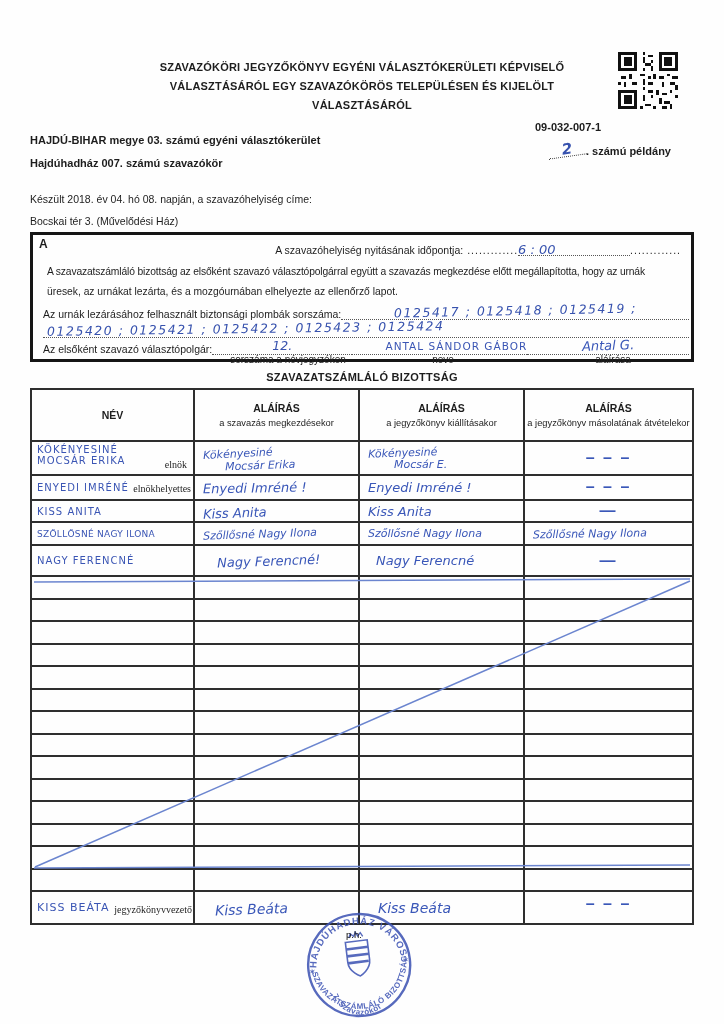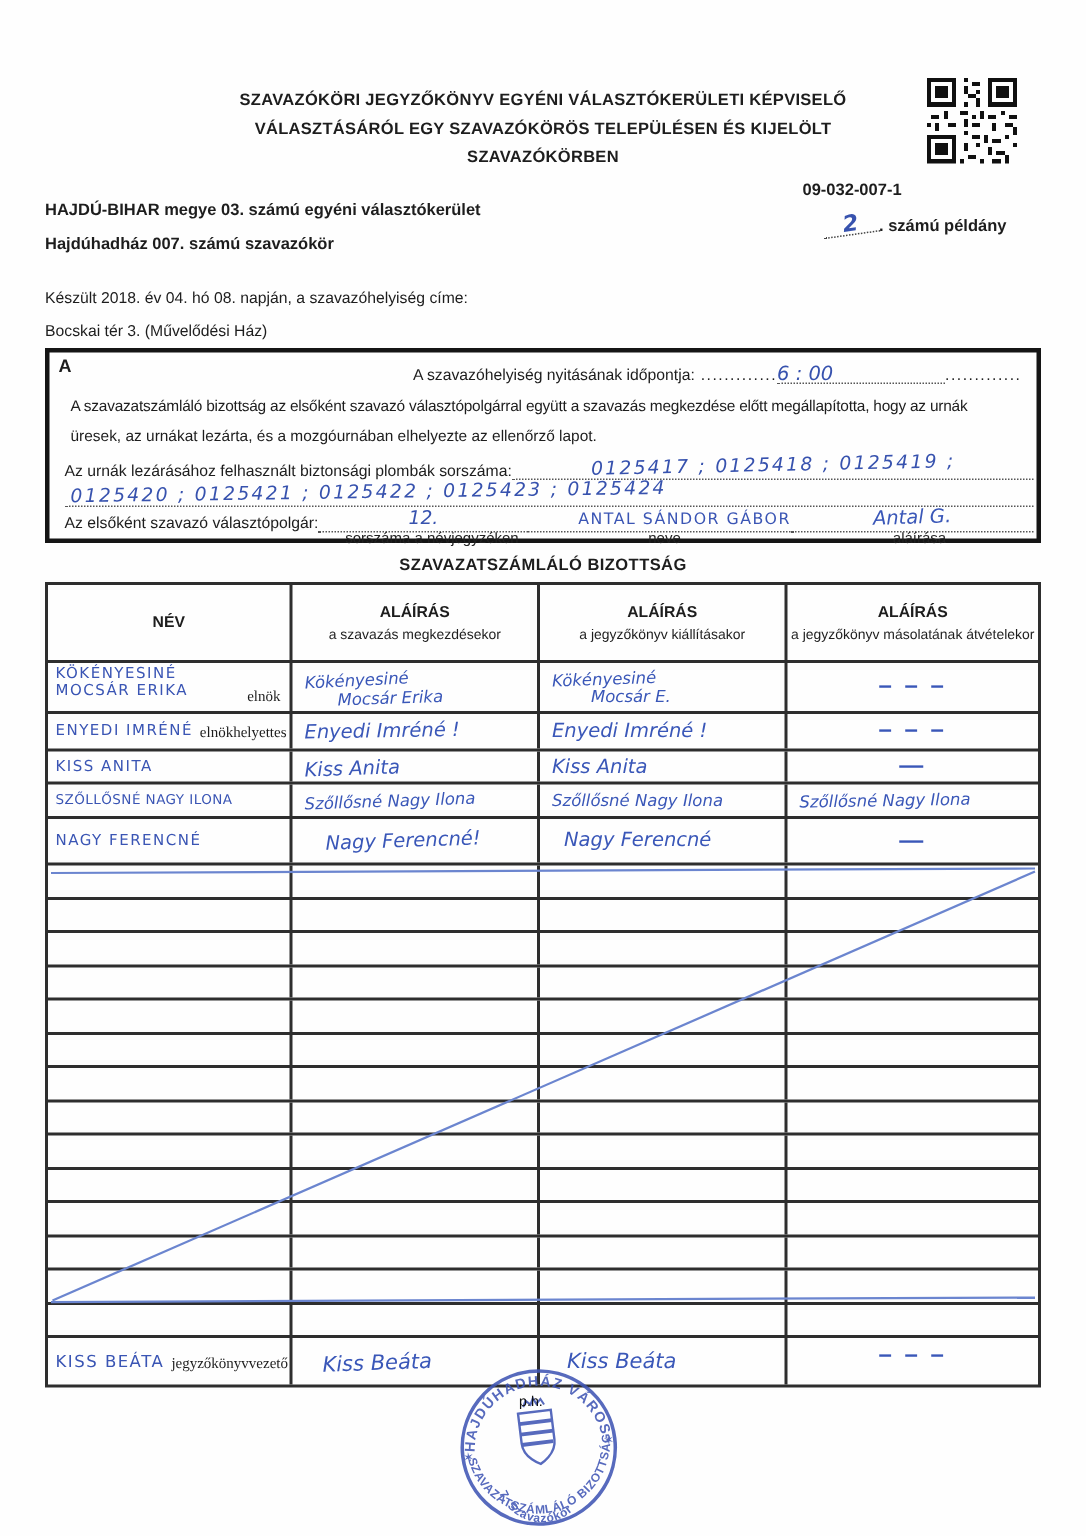--- a/index.html
+++ b/index.html
@@ -53,21 +53,21 @@
   .ph{left:346px;top:929px;font-size:9.5px;color:#111;z-index:3;}
 </style>
 </head>
 <body>
 
 <div class="page">
 
   <div class="abs title">
     <div>SZAVAZÓKÖRI JEGYZŐKÖNYV EGYÉNI VÁLASZTÓKERÜLETI KÉPVISELŐ</div>
     <div>VÁLASZTÁSÁRÓL EGY SZAVAZÓKÖRÖS TELEPÜLÉSEN ÉS KIJELÖLT</div>
-    <div>SZAVAZÓKÖRBEN</div>
+    <div>VÁLASZTÁSÁRÓL</div>
   </div>
 
   <svg class="abs" style="left:617px;top:52px" width="62" height="57" viewBox="0 0 22 21" shape-rendering="crispEdges">
     <g fill="#101010">
       <path d="M0 0h7v7h-7zM1 1v5h5v-5z"></path>
         <rect x="2" y="2" width="3" height="3"></rect>
       <path d="M15 0h7v7h-7zM16 1v5h5v-5z"></path>
         <rect x="17" y="2" width="3" height="3"></rect>
       <path d="M0 14h7v7h-7zM1 15v5h5v-5z"></path>
         <rect x="2" y="16" width="3" height="3"></rect>

